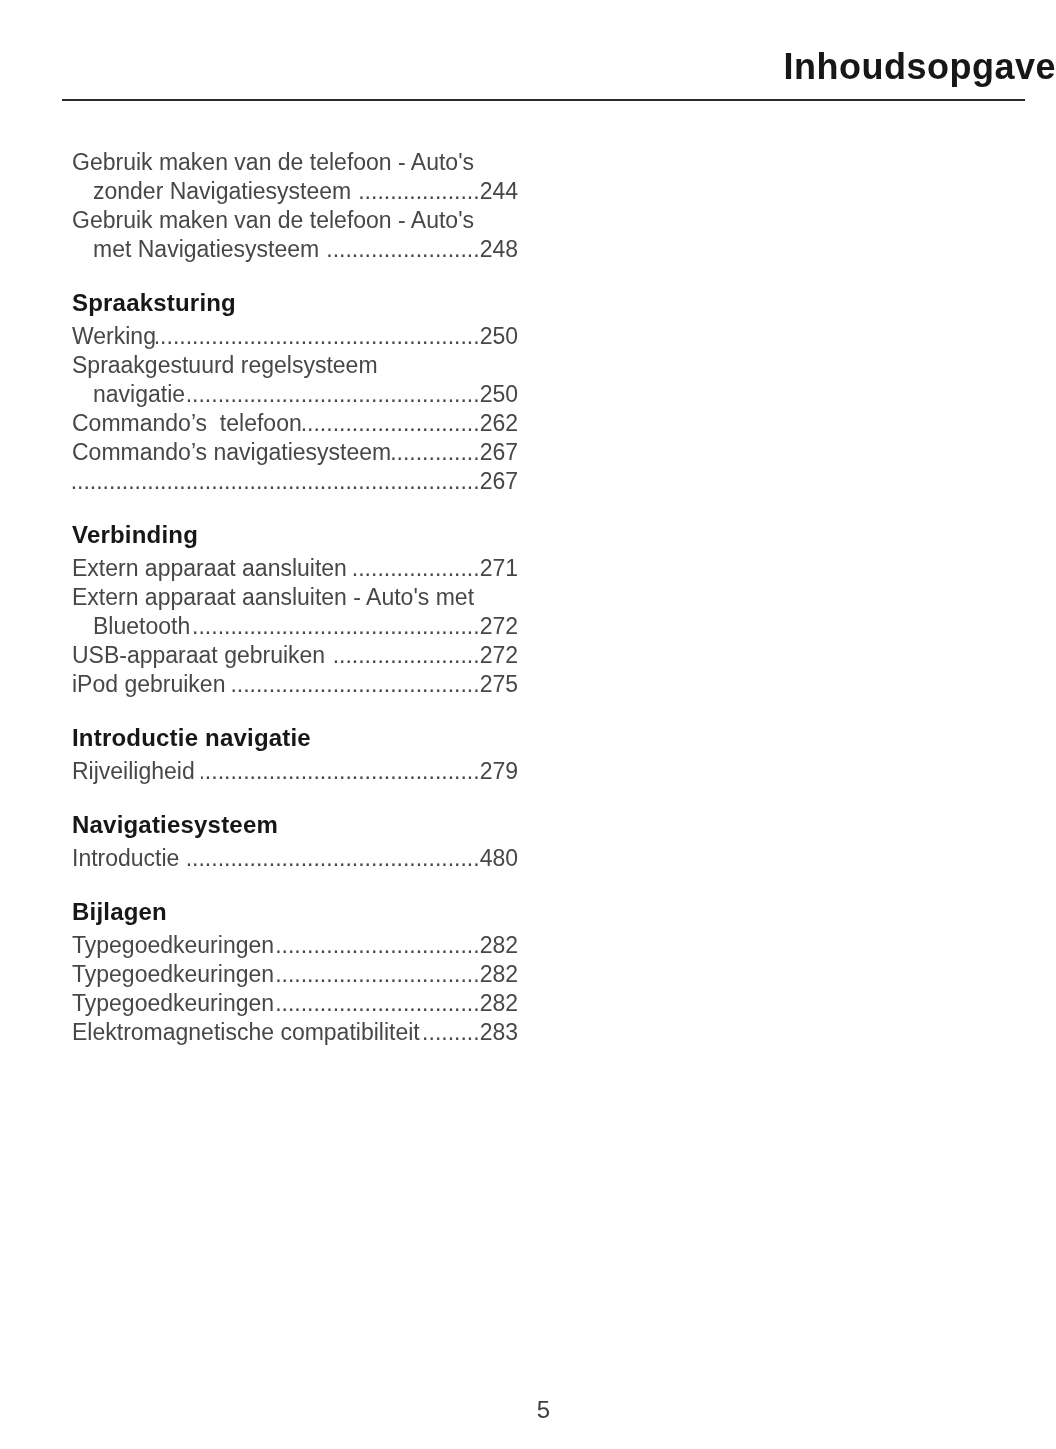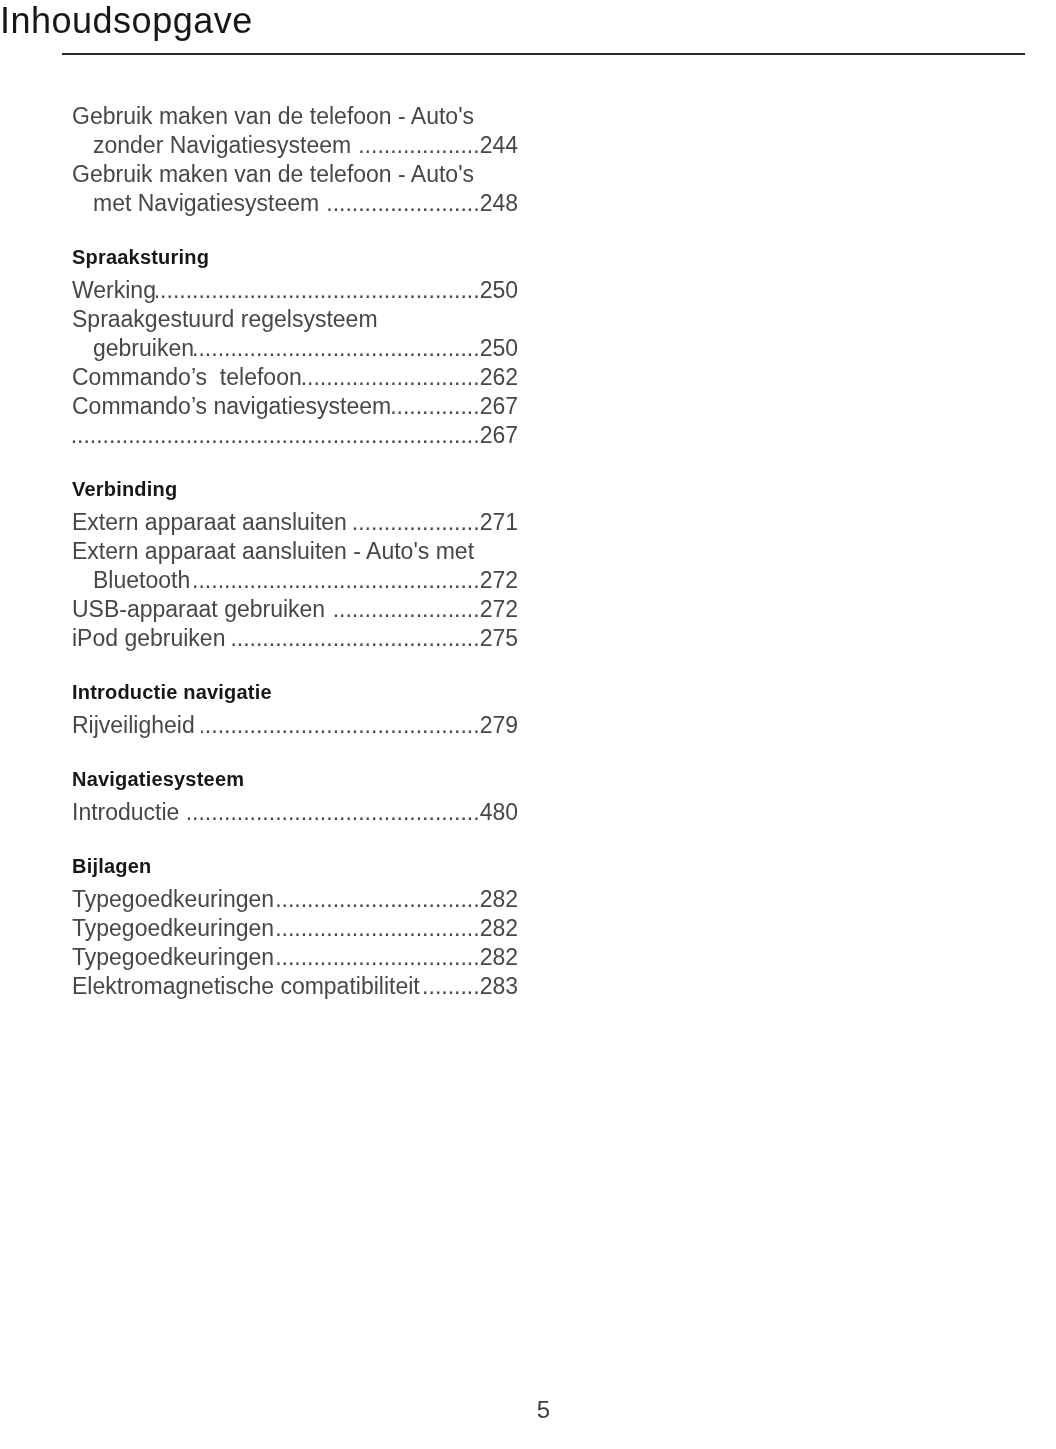--- a/index.html
+++ b/index.html
@@ -7,40 +7,41 @@
   body {
     width: 1056px;
     height: 1449px;
     position: relative;
     overflow: hidden;
     font-family: "Liberation Sans", sans-serif;
     color: #474747;
   }
   
   .page-title {
-    text-align: left;
+    padding-top: 46px;
+    text-align: right;
     font-size: 36px;
     line-height: 41px;
-    font-weight: normal;
+    font-weight: bold;
     color: #171717;
     letter-spacing: 0.5px;
   }
   .title-rule {
     margin: 12px 0 0 62px;
     width: 963px;
     height: 0;
     border-top: 2px solid #2b2b2b;
   }
   
   .toc-column {
     margin: 47px 8px 0 72px;
     width: 446px;
   }
   .section-heading {
-    font-size: 20px;
+    font-size: 24px;
     line-height: 38px;
     font-weight: bold;
     color: #171717;
     margin: 20px 0 0 0;
     letter-spacing: 0.2px;
   }
   .entry { margin: 0; }
   .entry-line {
     font-size: 23px;
     line-height: 29px;
@@ -106,21 +107,21 @@
       <div class="entry">
         <div class="entry-line last">
           <span class="label">Werking</span>
           <span class="leader"></span>
           <span class="pagenum">250</span>
         </div>
       </div>
       <div class="entry">
         <div class="entry-line">Spraakgestuurd regelsysteem</div>
         <div class="entry-line last cont">
-          <span class="label">gebruiken</span>
+          <span class="label">navigatie</span>
           <span class="leader"></span>
           <span class="pagenum">250</span>
         </div>
       </div>
       <div class="entry">
         <div class="entry-line last">
           <span class="label">Commando’s  telefoon</span>
           <span class="leader"></span>
           <span class="pagenum">262</span>
         </div>

